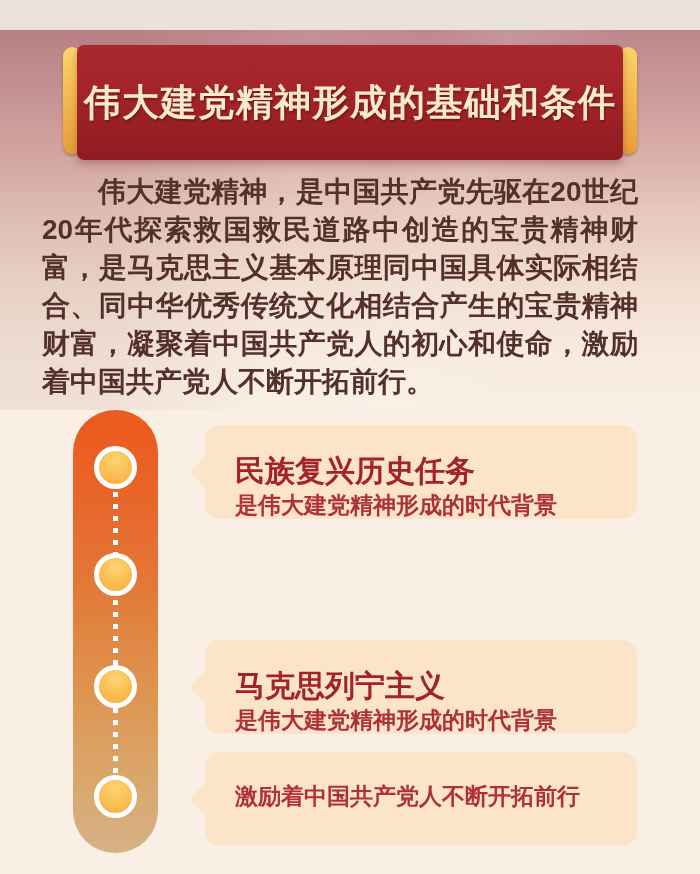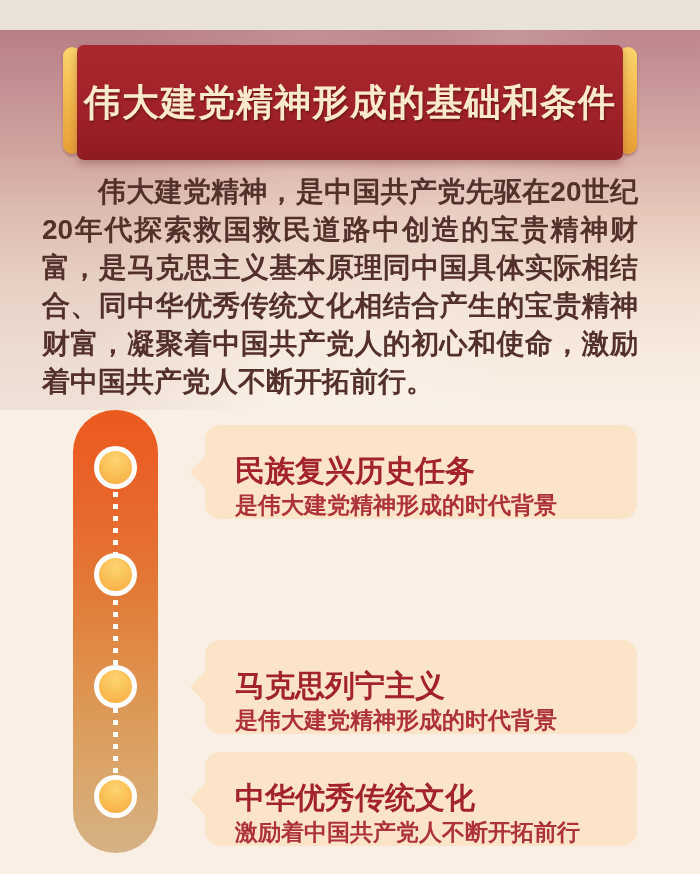--- a/index.html
+++ b/index.html
@@ -119,17 +119,16 @@
 
 
   <div class="card" style="top:610px">
     <div class="card-arrow"></div>
     <h2 class="card-title">马克思列宁主义</h2>
     <p class="card-subtitle">是伟大建党精神形成的时代背景</p>
   </div>
 
   <div class="card" style="top:722px">
     <div class="card-arrow"></div>
-    <h2 class="card-title">中华优秀传统文化</h2>
     <p class="card-subtitle">激励着中国共产党人不断开拓前行</p>
   </div>
 
 </div>
 
 </body></html>

